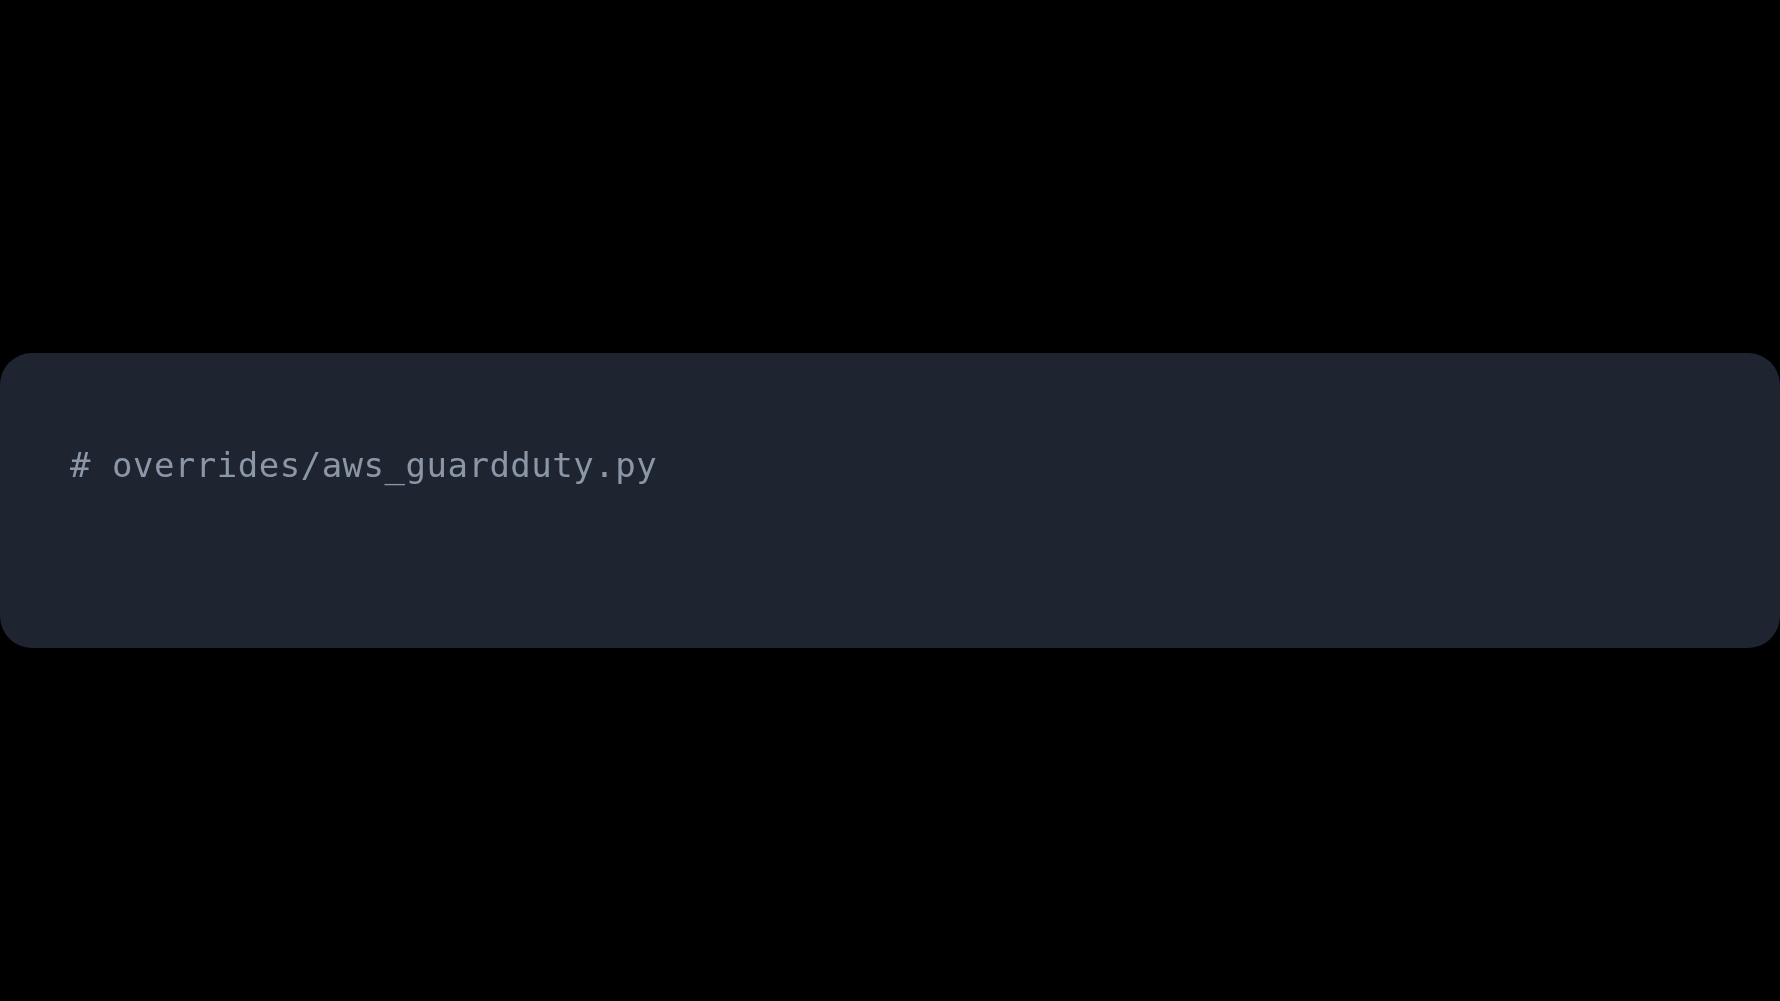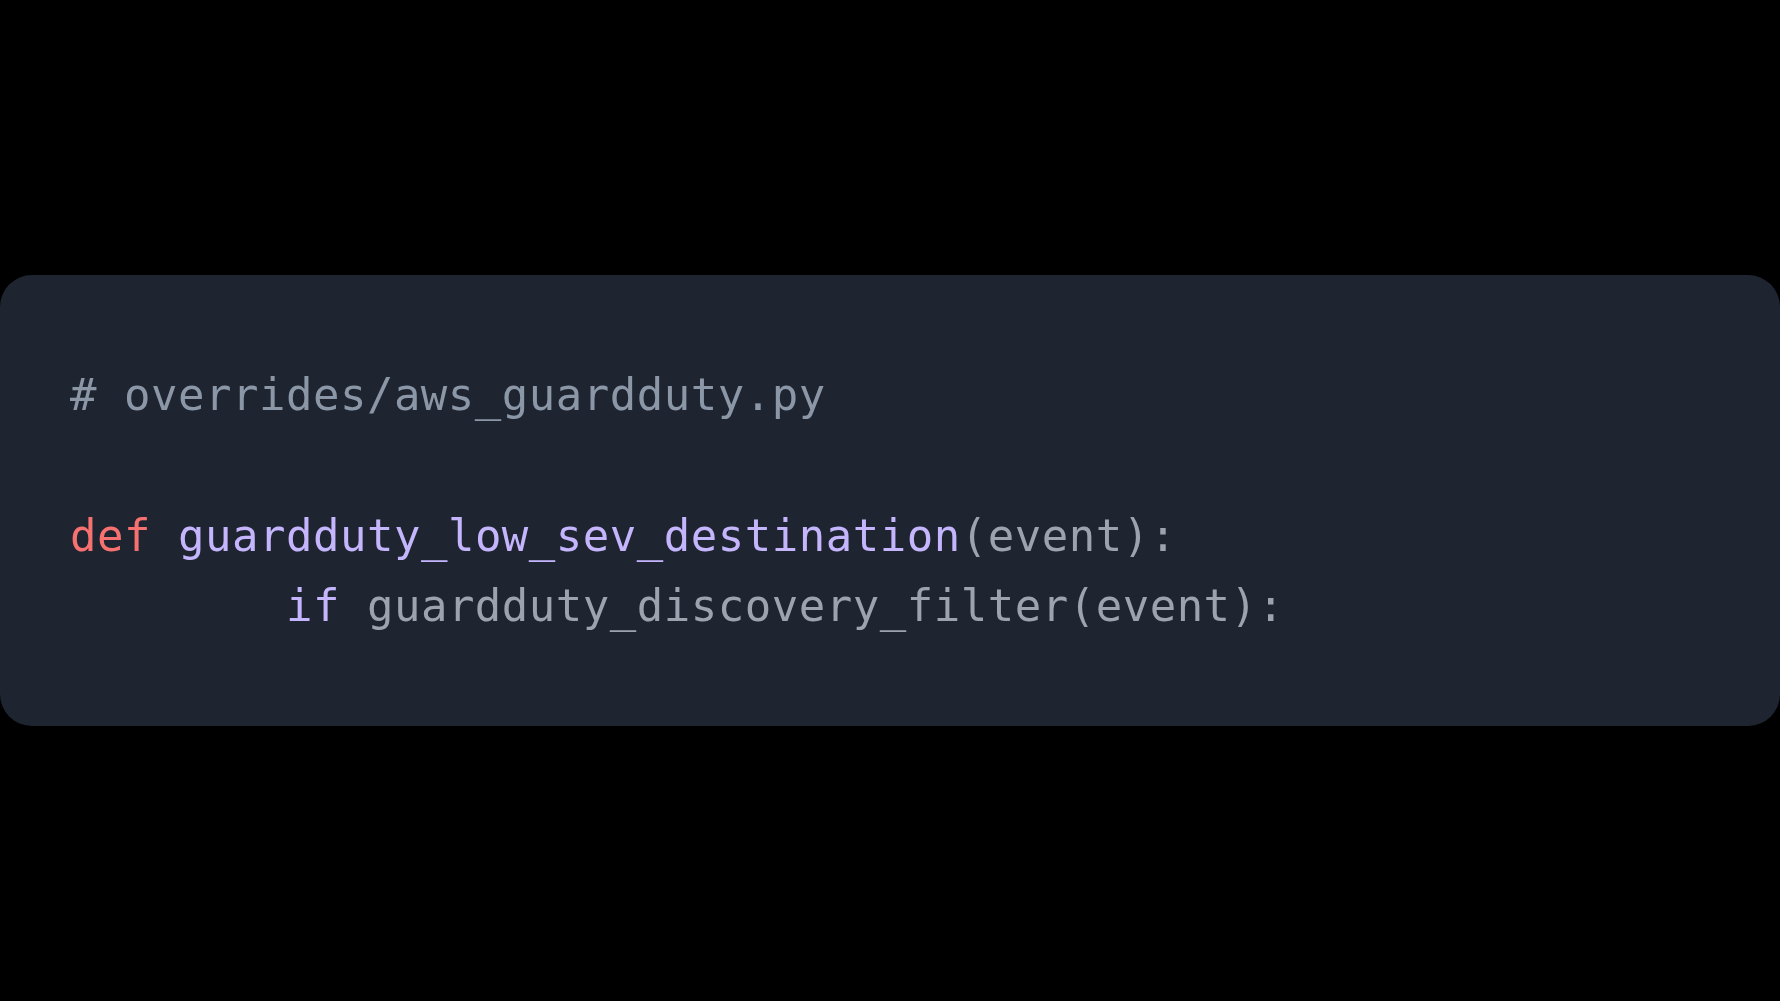--- a/index.html
+++ b/index.html
@@ -18,21 +18,21 @@
     }
     .code-block {
       background: #1e2531;
       border-radius: 32px;
       padding: 85px 70px;
       width: 100%;
       max-width: 1780px;
       margin: 0;
     }
     .code-line {
-      font-size: 44px;
+      font-size: 34px;
       line-height: 1.6;
       white-space: pre;
       letter-spacing: 0.5px;
     }
     .comment {
       color: #8b97a7;
     }
     .keyword-def {
       color: #f87171;
     }
@@ -61,15 +61,13 @@
       height: 1.6em;
       font-size: 44px;
     }
   </style>
 </head>
 <body>
 
 <div class="code-block">
   <div class="code-line"><span class="comment"># overrides/aws_guardduty.py</span></div>
   <div class="blank-line"></div>
-  <div class="code-line"><span class="keyword-def">def</span> <span class="function-name">guardduty_low_sev_destination</span><span class="paren">(</span><span class="param">event</span><span class="paren">)</span><span class="paren">:</span></div>
-  <div class="code-line"><span>        </span><span class="keyword-if">if</span> <span class="function-call">guardduty_discovery_filter</span><span class="paren">(</span><span class="param">event</span><span class="paren">)</span><span class="paren">:</span></div>
 </div>
 
 </body></html>

